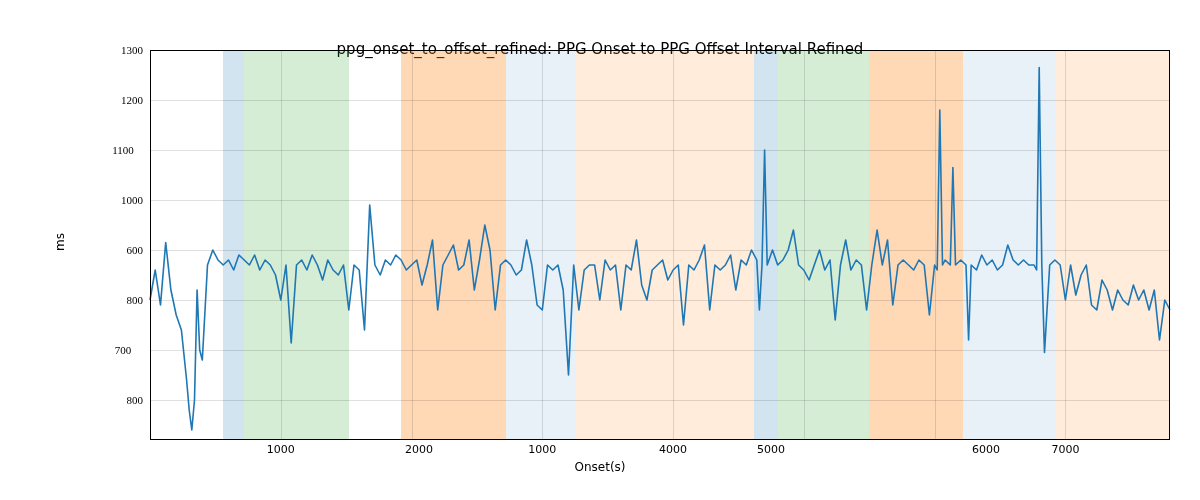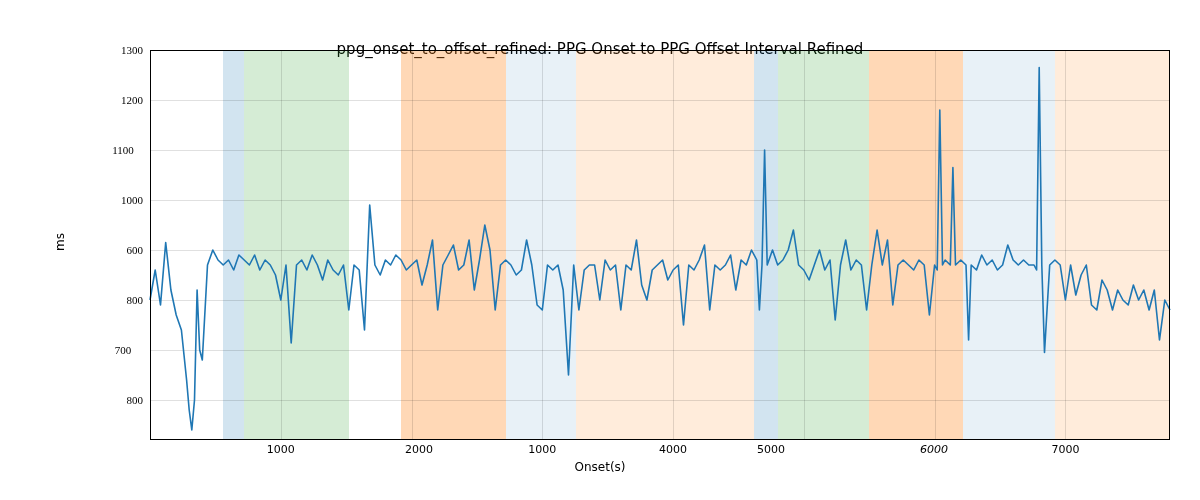--- a/index.html
+++ b/index.html
@@ -123,21 +123,21 @@
   <div class="tick-y" style="left:103px; top:200px;">1000</div>
   <div class="tick-y" style="left:103px; top:150px;text-align:center;">1100</div>
   <div class="tick-y" style="left:103px; top:100px;">1200</div>
   <div class="tick-y" style="left:103px; top: 50px;">1300</div>
 
   <div class="tick-x" style="left:280.8px;">1000</div>
   <div class="tick-x" style="left:419px;">2000</div>
   <div class="tick-x" style="left:542.3px;">1000</div>
   <div class="tick-x" style="left:673.1px;text-align:center;">4000</div>
   <div class="tick-x" style="left:761px;margin-left:10px;">5000</div>
-  <div class="tick-x" style="left:934px;font-style:italic;">6000</div>
+  <div class="tick-x" style="left:986px;">6000</div>
   <div class="tick-x" style="left:1065.4px;">7000</div>
 
   <div class="plot-area">
 
      <div class="band blue" style="left: 73.2308px; width: 20.9231px;"></div>
      <div class="band green" style="left: 94.1538px; width: 104.615px;"></div>
      <div class="band orange" style="left: 251.077px; width: 104.615px;"></div>
      <div class="band ltblue" style="left: 355.692px; width: 70.6154px;"></div>
      <div class="band ltoran" style="left: 426.308px; width: 177.846px;"></div>
      <div class="band blue" style="left: 604.154px; width: 23.5385px;"></div>

